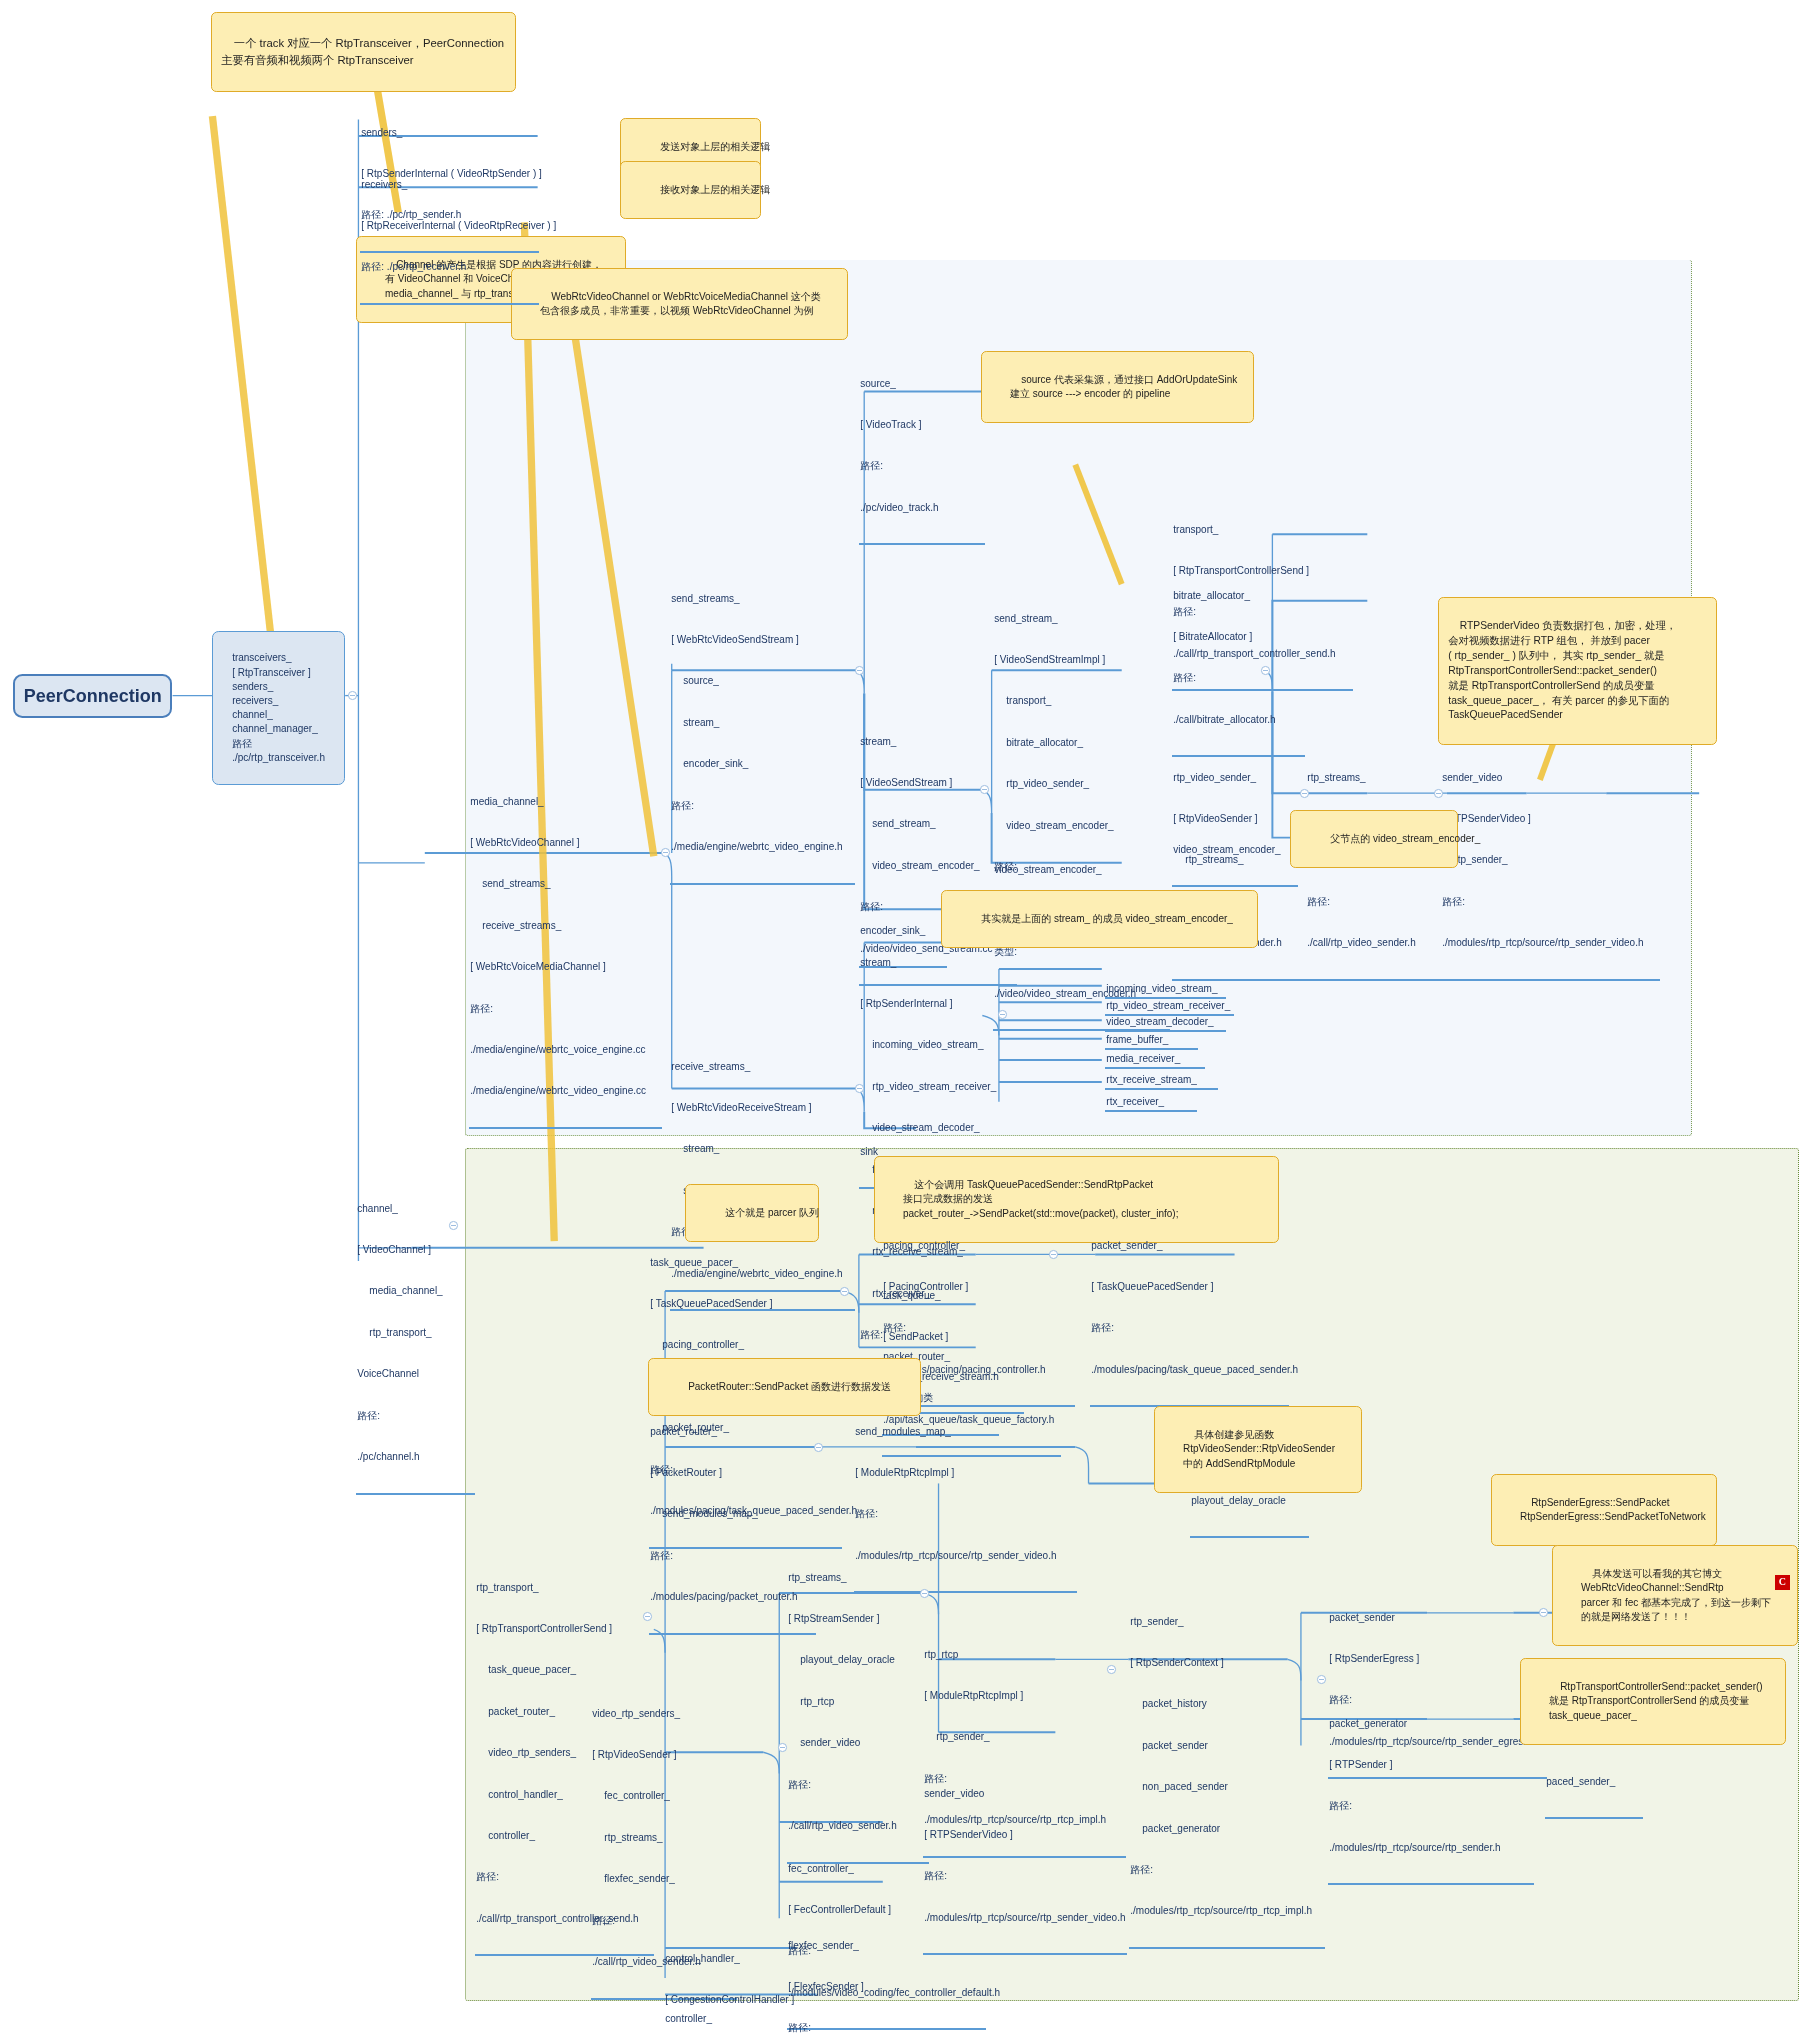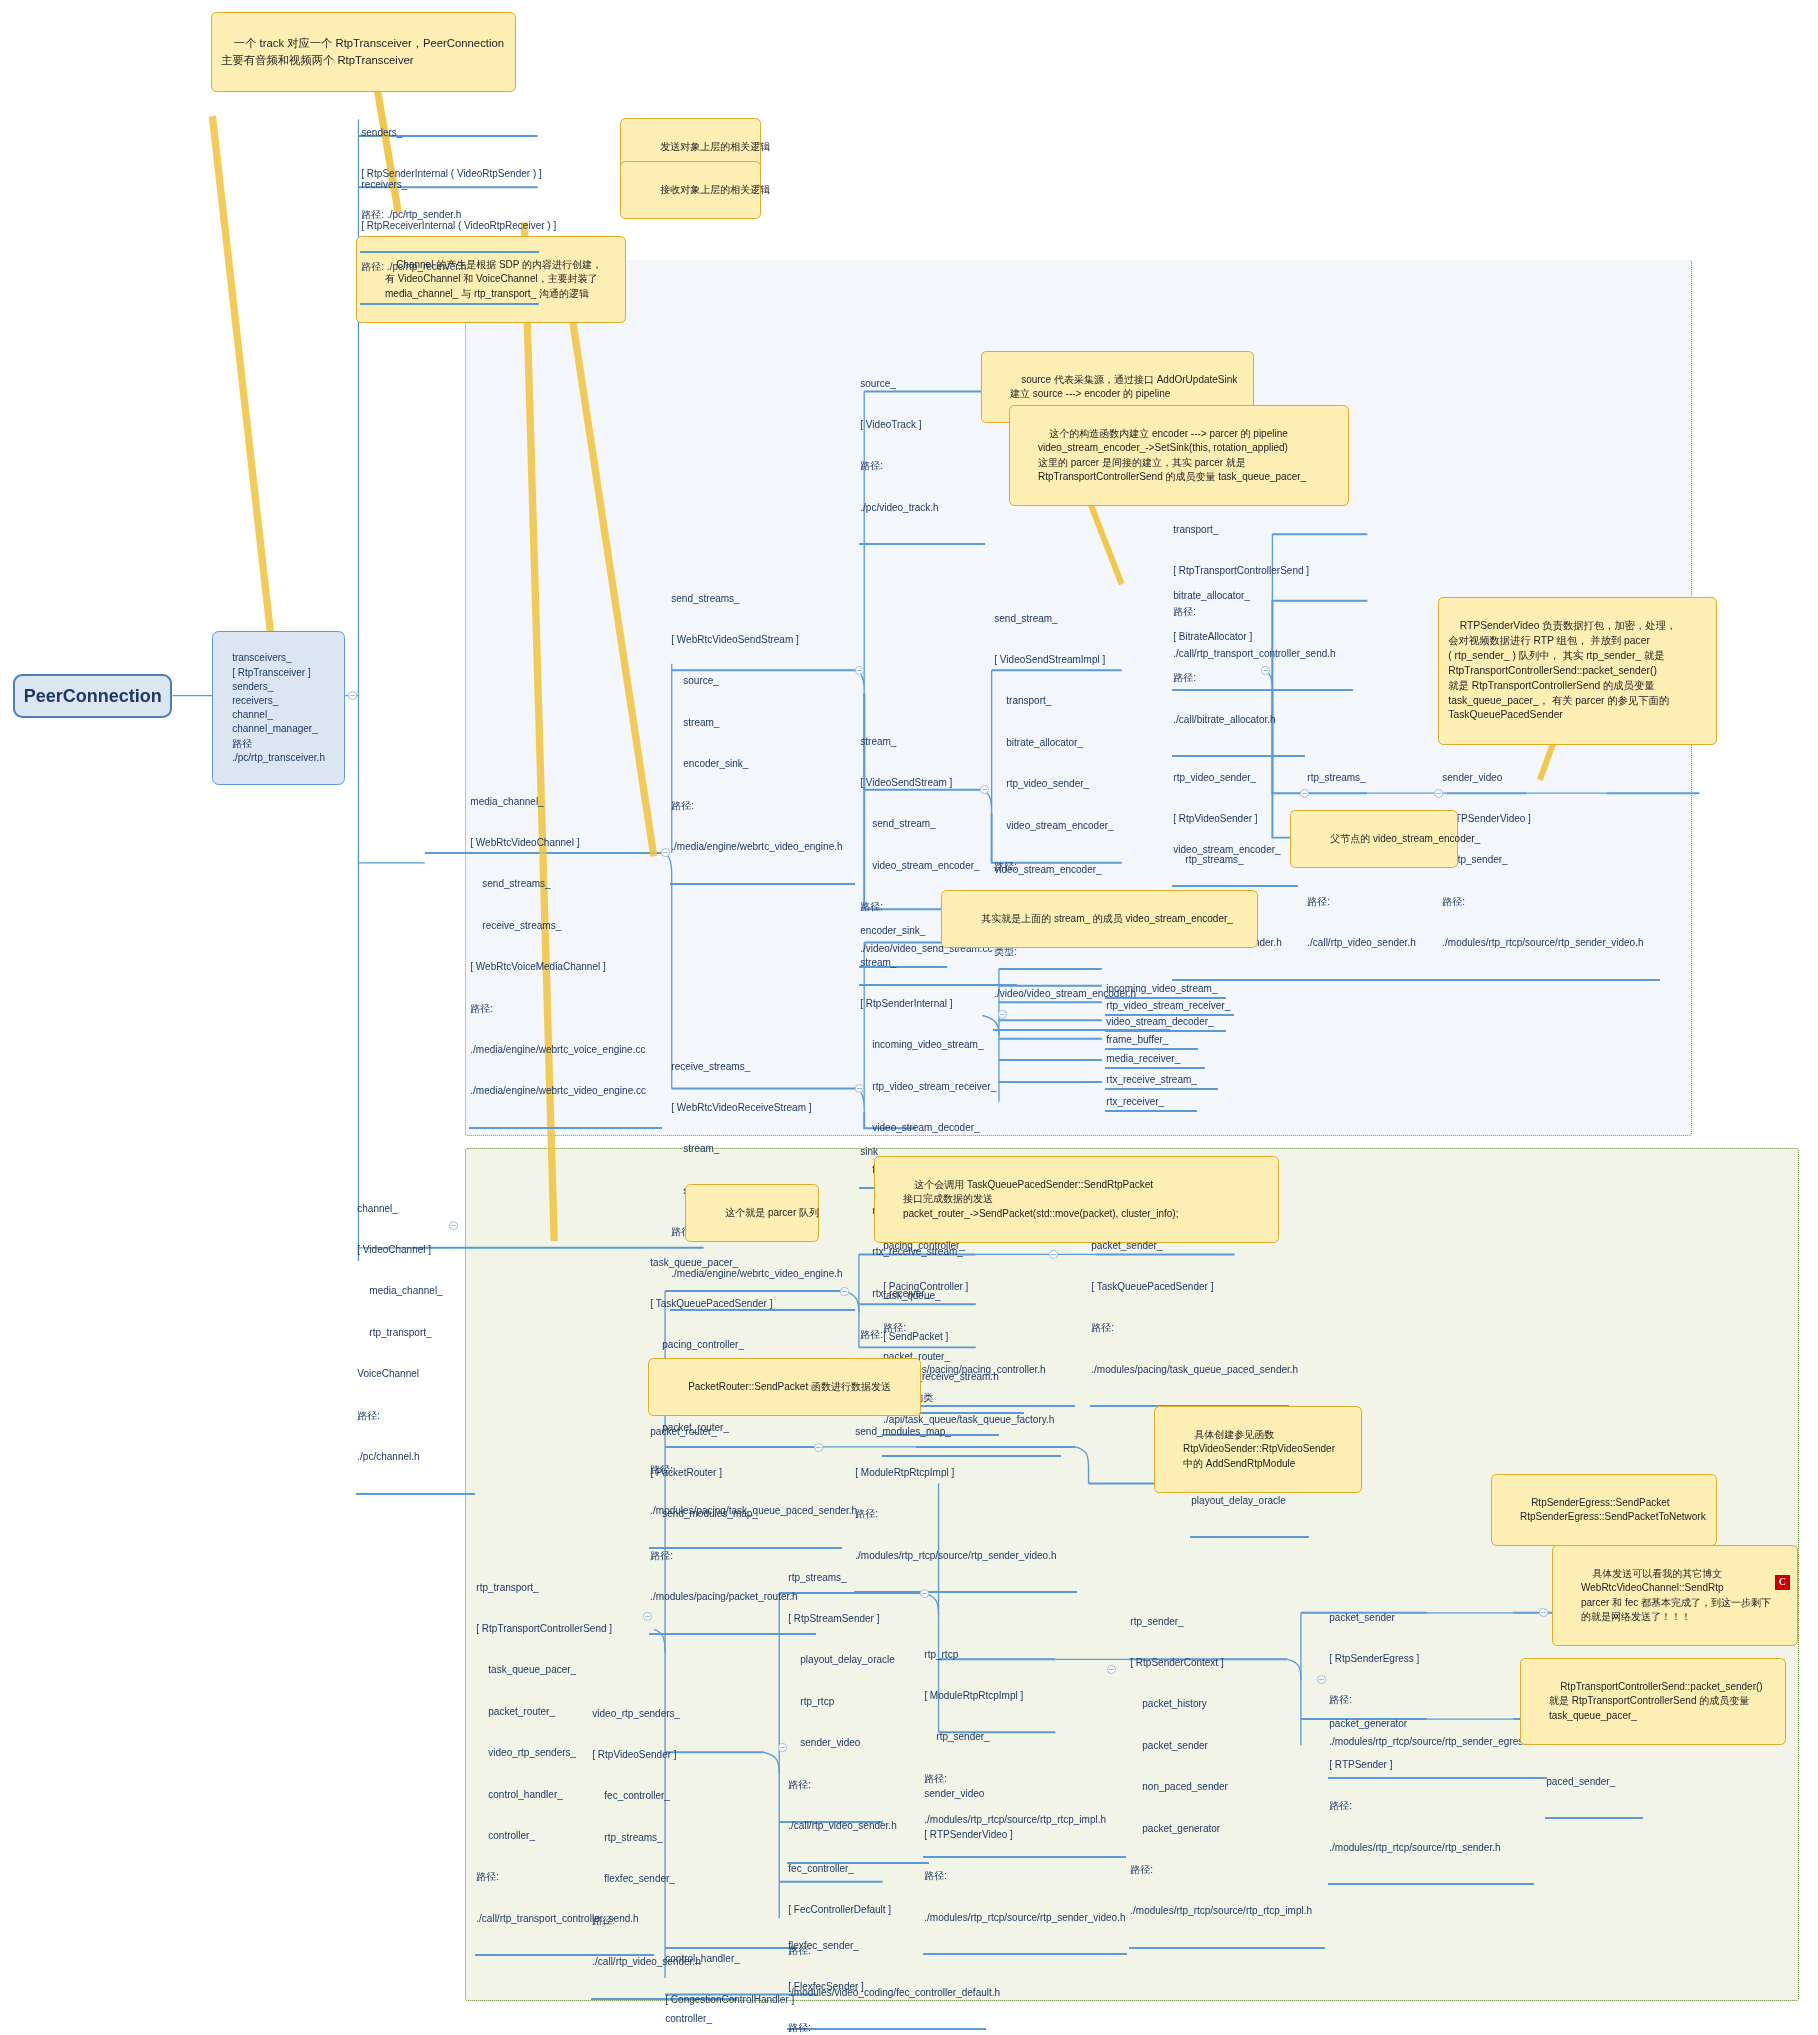--- a/index.html
+++ b/index.html
@@ -220,20 +220,24 @@
     <span>发送对象上层的相关逻辑</span>
   </div>
   <div class="note sm" style="left:620px; top:161px; width:141px;">
     <span>接收对象上层的相关逻辑</span>
   </div>
   <div class="note sm" style="left:356px; top:196px; width:270px;margin-top:40px;">
     <span>Channel 的产生是根据 SDP 的内容进行创建，
 有 VideoChannel 和 VoiceChannel，主要封装了
 media_channel_ 与 rtp_transport_ 沟通的逻辑</span>
   </div>
+  <div class="note sm" style="left:511px; top:268px; width:337px;">
+    <span>WebRtcVideoChannel or WebRtcVoiceMediaChannel 这个类
+包含很多成员，非常重要，以视频 WebRtcVideoChannel 为例</span>
+  </div>
 
   <div class="node u" style="left:360px; top:98px; width:179px;">
     <span class="t">senders_</span>
     <span class="t">[ RtpSenderInternal ( VideoRtpSender ) ]</span>
     <span class="t">路径: ./pc/rtp_sender.h</span>
   </div>
   <div class="node u" style="left:360px; top:150px; width:179px;">
     <span class="t">receivers_</span>
     <span class="t">[ RtpReceiverInternal ( VideoRtpReceiver ) ]</span>
     <span class="t">路径: ./pc/rtp_receiver.h</span>
@@ -276,26 +280,20 @@
 
   <div class="node u" style="left:859px; top:349px; width:126px;">
     <span class="t">source_</span>
     <span class="t">[ VideoTrack ]</span>
     <span class="t">路径:</span>
     <span class="t">./pc/video_track.h</span>
   </div>
   <div class="note sm" style="left:981px; top:351px; width:273px;">
     <span>source 代表采集源，通过接口 AddOrUpdateSink
 建立 source ---&gt; encoder 的 pipeline</span>
-  </div>
-  <div class="note sm" style="left:1009px; top:405px; width:340px;">
-    <span>这个的构造函数内建立 encoder ---&gt; parcer 的 pipeline
-video_stream_encoder_-&gt;SetSink(this, rotation_applied)
-这里的 parcer 是间接的建立，其实 parcer 就是
-RtpTransportControllerSend 的成员变量 task_queue_pacer_</span>
   </div>
 
   <div class="node u" style="left:670px; top:564px; width:185px;">
     <span class="t">send_streams_</span>
     <span class="t">[ WebRtcVideoSendStream ]</span>
     <span class="t ind">source_</span>
     <span class="t ind">stream_</span>
     <span class="t ind">encoder_sink_</span>
     <span class="t">路径:</span>
     <span class="t">./media/engine/webrtc_video_engine.h</span>

